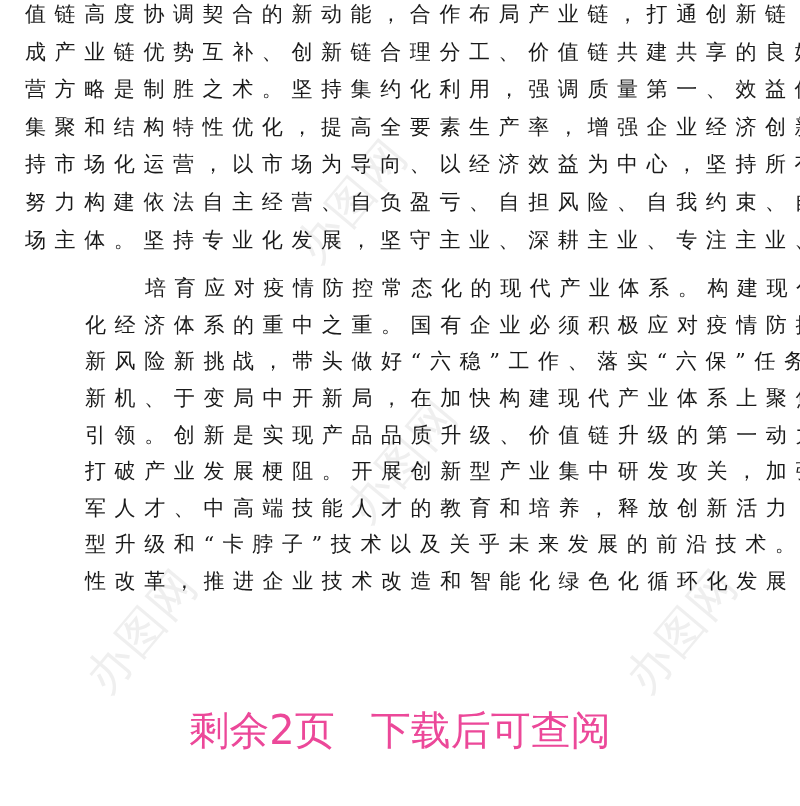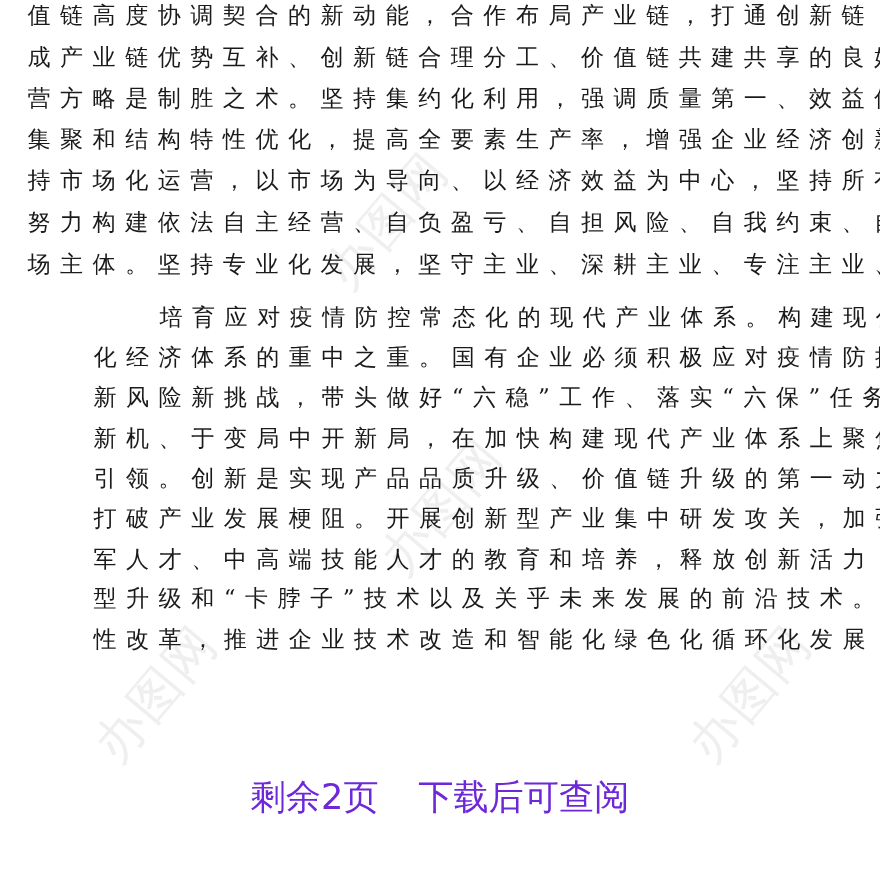--- a/index.html
+++ b/index.html
@@ -15,21 +15,21 @@
   .watermark {
     position: absolute; color: rgba(180,180,180,0.22); font-family: "DejaVu Sans", sans-serif;
     font-size: 46px; transform: rotate(-50deg); pointer-events: none; letter-spacing: 2px;
   }
   .wm1 { left: 280px; top: 170px; }
   .wm2 { left: 330px; top: 430px; }
   .wm3 { left: 70px; top: 600px; }
   .wm4 { left: 610px; top: 600px; }
   .footer {
     position: absolute; left: 0; top: 703px; width: 800px; text-align: center;
-    font-family: "DejaVu Sans", "Liberation Sans", sans-serif; font-size: 32px; color: #6d28d9;
+    font-family: "DejaVu Sans", "Liberation Sans", sans-serif; font-size: 40px; color: #ec4899;
   }
   .footer span { display: inline-block; }
   .footer .gap { width: 36px; }
 </style>
 </head>
 <body>
 
 <div class="watermark wm1">办图网</div>
 <div class="watermark wm2">办图网</div>
 <div class="watermark wm3">办图网</div>

